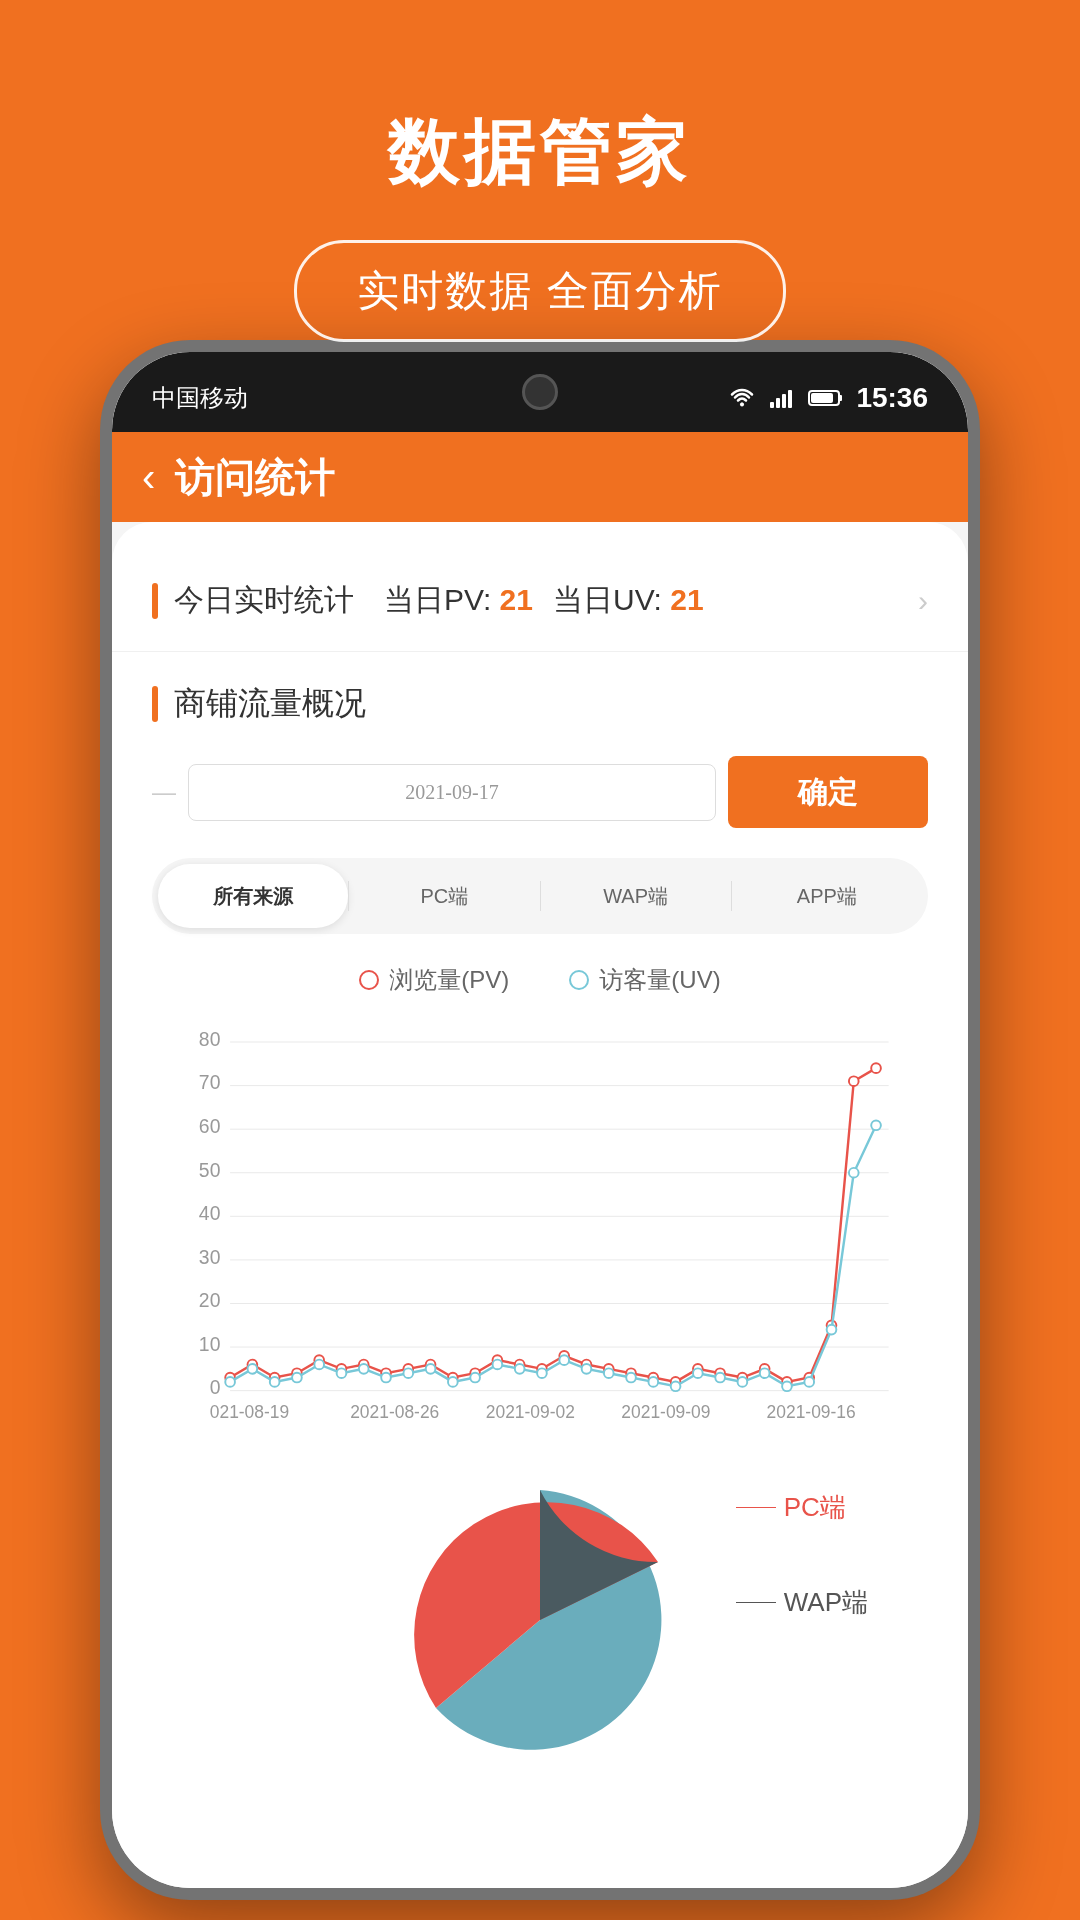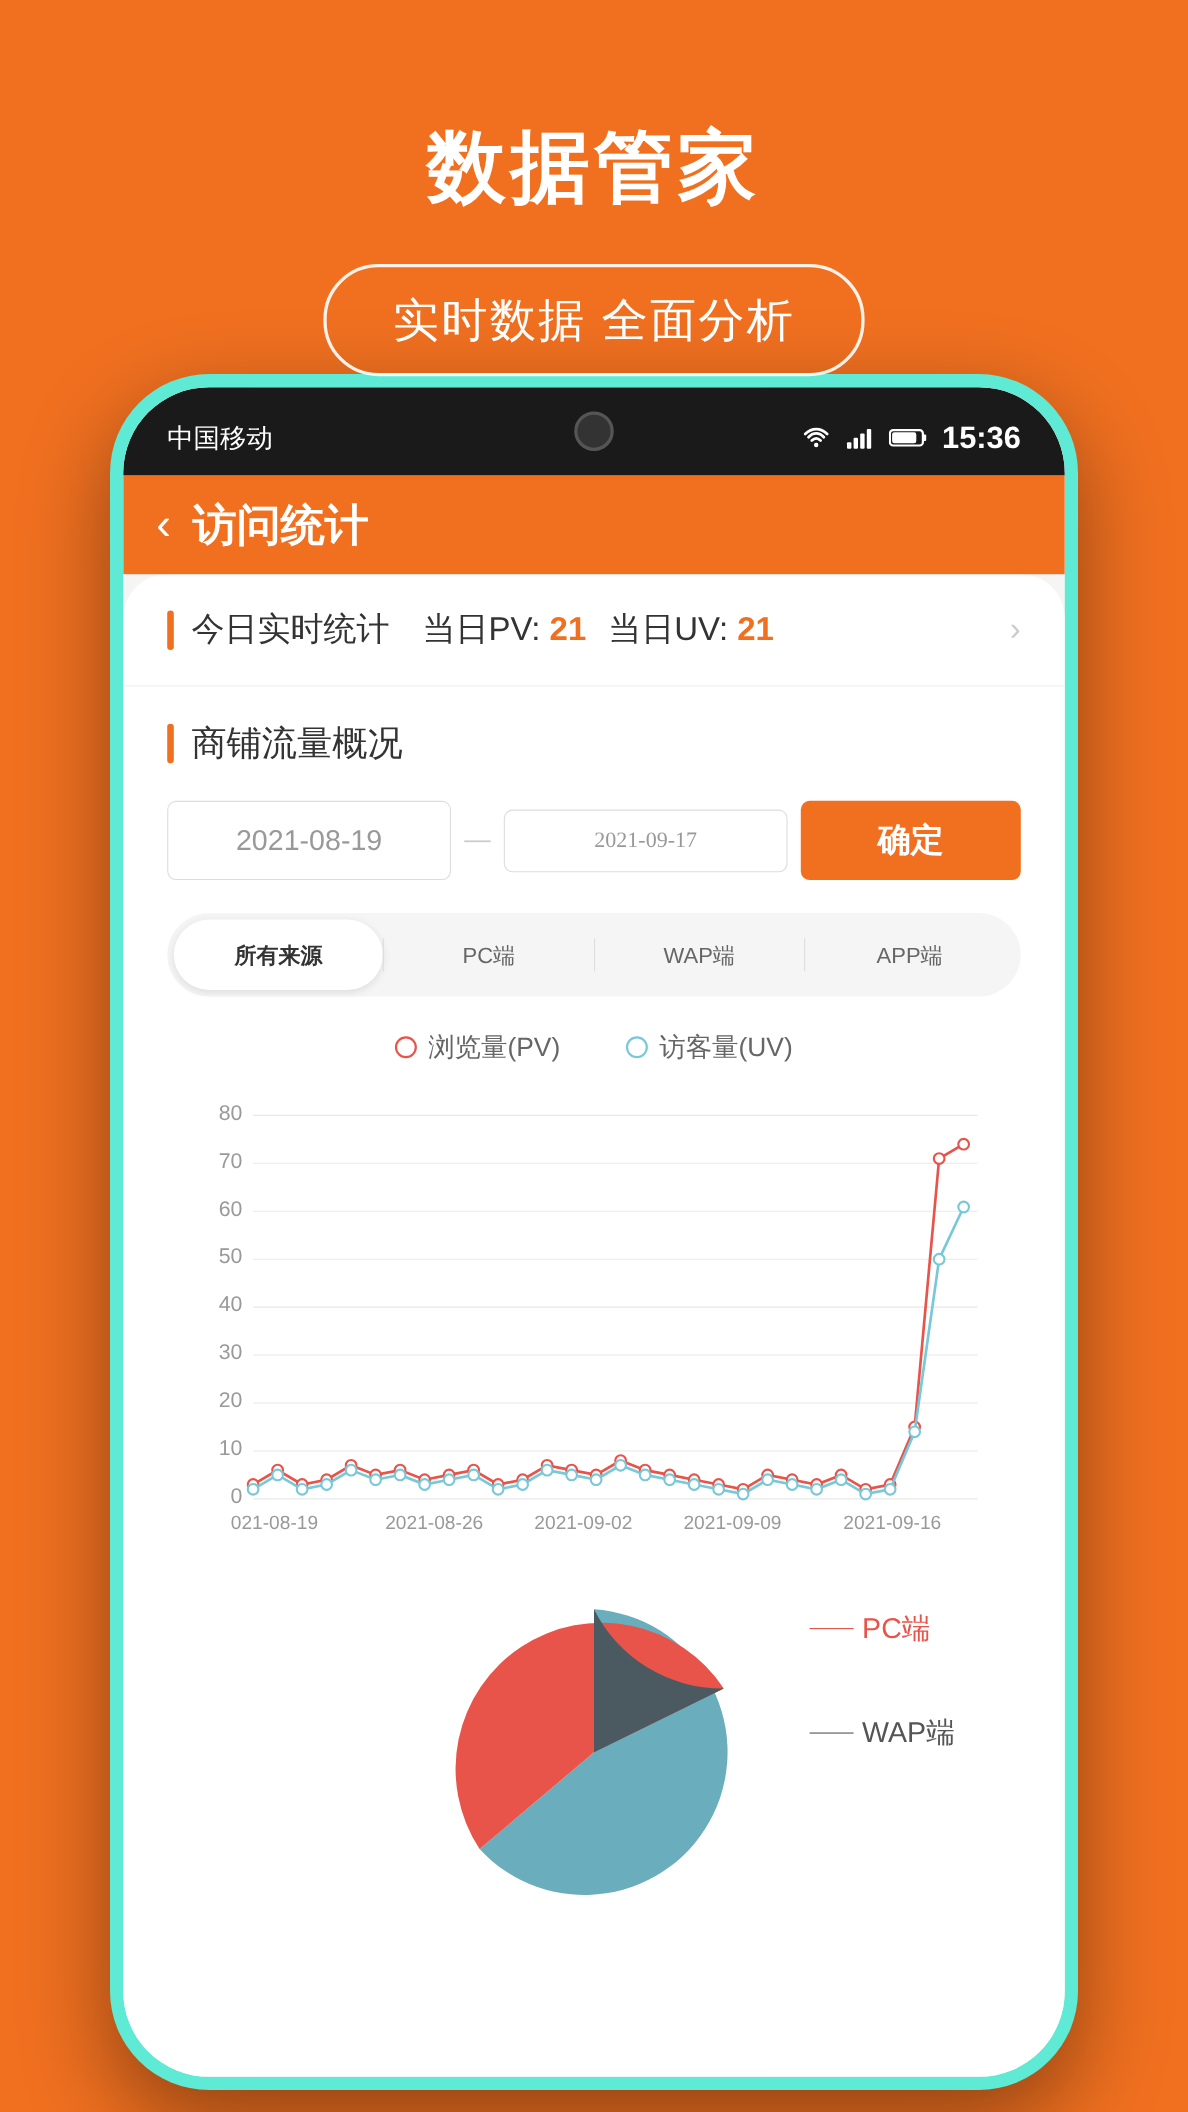--- a/index.html
+++ b/index.html
@@ -51,21 +51,21 @@
       top: 340px;
       left: 50%;
       transform: translateX(-50%);
       width: 880px;
       height: 1560px;
     }
     .phone-outer {
       position: relative;
       width: 880px;
       height: 1560px;
-      background: #5eead4;
+      background: #737373;
       border-radius: 90px;
       box-shadow: 0 30px 80px rgba(0,0,0,0.4);
       overflow: hidden;
     }
     
     .phone-screen {
       position: absolute;
       top: 12px; left: 12px; right: 12px; bottom: 12px;
       background: #f5f5f5;
       border-radius: 78px;
@@ -154,20 +154,21 @@
       overflow: hidden;
       padding: 0;
     }
 
     
     .today-stats {
       display: flex;
       align-items: center;
       padding: 30px 40px;
       border-bottom: 1px solid #f0f0f0;
+      margin-top: 28px;
     }
     .section-bar {
       width: 6px;
       height: 36px;
       background: #F07020;
       border-radius: 3px;
       margin-right: 16px;
       flex-shrink: 0;
     }
     .stats-label {
@@ -390,21 +391,20 @@
           <span class="stats-arrow">›</span>
         </div>
 
         <div class="traffic-section">
           <div class="section-title-row">
             <div class="section-bar"></div>
             <span class="section-title">商铺流量概况</span>
           </div>
 
           <div class="date-range-row">
-    <div class="date-input" style="display:flex;align-items:center;justify-content:center;height:72px;border:1.5px solid #ddd;border-radius:8px;color:#999;font-size:26px;">2021-08-19</div>
     <span class="date-sep-text">—</span>
     <div class="date-input" style="display:flex;align-items:center;justify-content:center;height:57px;border:1.5px solid #ddd;border-radius:8px;color:#999;font-size:20px;font-family:Liberation Serif, serif;">2021-09-17</div>
     <div class="confirm-btn" style="width:200px;height:72px;background:#F07020;border-radius:8px;display:flex;align-items:center;justify-content:center;color:#fff;font-size:30px;font-weight:bold;flex-shrink:0;cursor:pointer;">确定</div>
   </div>
 
           <div class="source-tabs">
             <div class="tab-item active">所有来源</div>
             <div class="tab-divider"></div>
             <div class="tab-item">PC端</div>
             <div class="tab-divider"></div>

